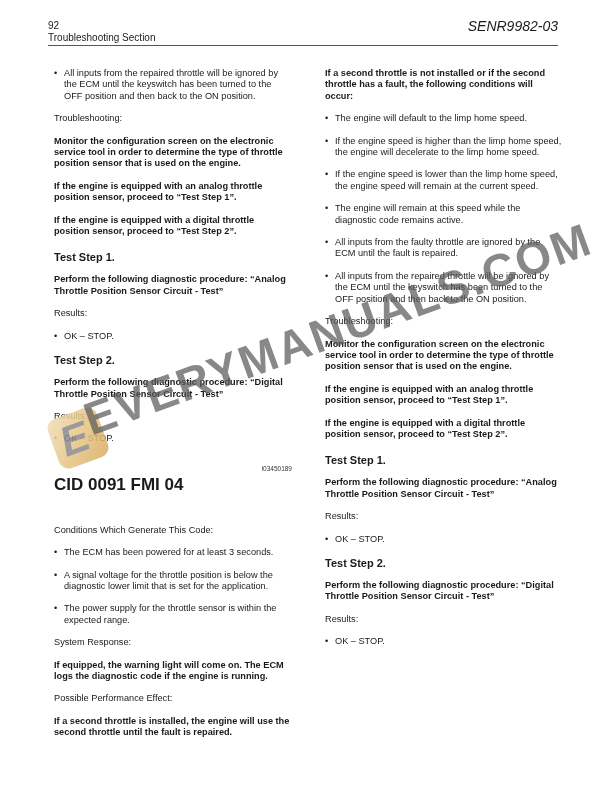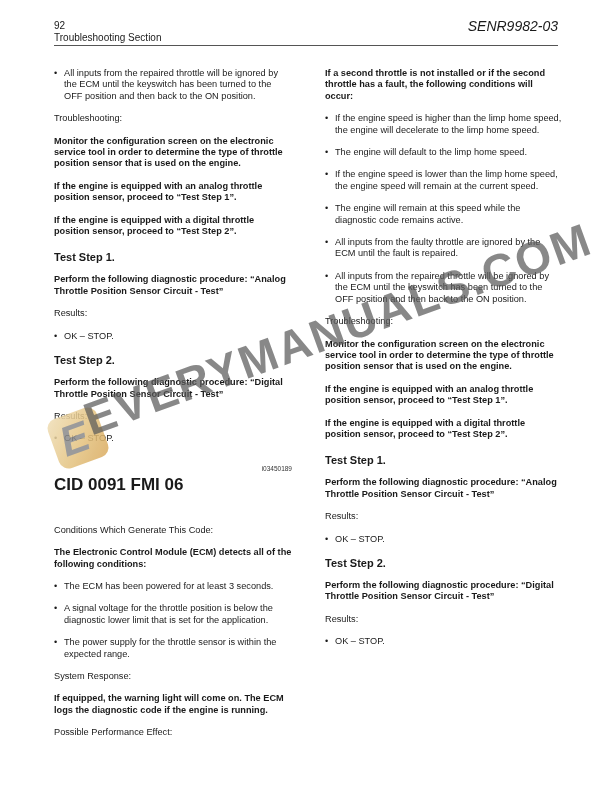--- a/index.html
+++ b/index.html
@@ -1,20 +1,20 @@
 <!DOCTYPE html>
 <html><head>
 <meta charset="utf-8">
 <style>
   html, body { margin: 0; padding: 0; }
   body {
     width: 612px; height: 792px; background: #ffffff; position: relative; overflow: hidden;
     font-family: "Liberation Sans", sans-serif; color: #1a1a1a;
   }
-  .header { position: absolute; left: 54px; right: 54px; top: 20px; height: 25px; border-bottom: 1px solid #555; }
+  .header { position: absolute; left: 48px; right: 54px; top: 20px; height: 25px; border-bottom: 1px solid #555; }
   .hdr-left { position: absolute; left: 0; top: 0; font-size: 10px; line-height: 12px; }
   .hdr-right { position: absolute; right: 0; top: 0; font-size: 14px; line-height: 12px; font-style: italic; }
   .col { position: absolute; top: 68px; font-size: 9.2px; line-height: 11.4px; }
   .col-left { left: 54px; width: 238px; }
   .col-right { left: 325px; width: 238px; }
   p { margin: 0 0 11px 0; font-weight: bold; }
   .h-label { font-weight: normal; margin: 0 0 11px 0; }
   .h-step { font-weight: bold; font-size: 11px; line-height: 15px; margin: 0 0 9px 0; }
   .h-cid { font-weight: bold; font-size: 17px; line-height: 20px; margin: 0; }
   ul { list-style: none; margin: 0; padding: 0; }
@@ -65,39 +65,39 @@
   </ul>
 
   <div class="h-step">Test Step 2.</div>
   <p>Perform the following diagnostic procedure: “Digital Throttle Position Sensor Circuit - Test”</p>
   <div class="h-label">Results:</div>
   <ul>
     <li>OK – STOP.</li>
   </ul>
 
   <div class="id-ref">i03450189</div>
-  <div class="h-cid" style="margin-bottom:30px">CID 0091 FMI 06</div>
+  <div class="h-cid" style="margin-bottom:30px">CID 0091 FMI 04</div>
 
   <div class="h-label">Conditions Which Generate This Code:</div>
-  <p>The Electronic Control Module (ECM) detects all of the following conditions:</p>
   <ul>
     <li>The ECM has been powered for at least 3 seconds.</li>
     <li>A signal voltage for the throttle position is below the diagnostic lower limit that is set for the application.</li>
     <li>The power supply for the throttle sensor is within the expected range.</li>
   </ul>
   <div class="h-label">System Response:</div>
   <p>If equipped, the warning light will come on. The ECM logs the diagnostic code if the engine is running.</p>
   <div class="h-label">Possible Performance Effect:</div>
+  <p>If a second throttle is installed, the engine will use the second throttle until the fault is repaired.</p>
 </div>
 
 <div class="col col-right">
   <p>If a second throttle is not installed or if the second throttle has a fault, the following conditions will occur:</p>
   <ul>
+    <li>The engine will default to the limp home speed.</li>
     <li>If the engine speed is higher than the limp home speed, the engine will decelerate to the limp home speed.</li>
-    <li>The engine will default to the limp home speed.</li>
     <li>If the engine speed is lower than the limp home speed, the engine speed will remain at the current speed.</li>
     <li>The engine will remain at this speed while the diagnostic code remains active.</li>
     <li>All inputs from the faulty throttle are ignored by the ECM until the fault is repaired.</li>
     <li>All inputs from the repaired throttle will be ignored by the ECM until the keyswitch has been turned to the OFF position and then back to the ON position.</li>
   </ul>
   <div class="h-label">Troubleshooting:</div>
   <p>Monitor the configuration screen on the electronic service tool in order to determine the type of throttle position sensor that is used on the engine.</p>
   <p>If the engine is equipped with an analog throttle position sensor, proceed to “Test Step 1”.</p>
   <p style="margin-bottom:13px">If the engine is equipped with a digital throttle position sensor, proceed to “Test Step 2”.</p>
 

